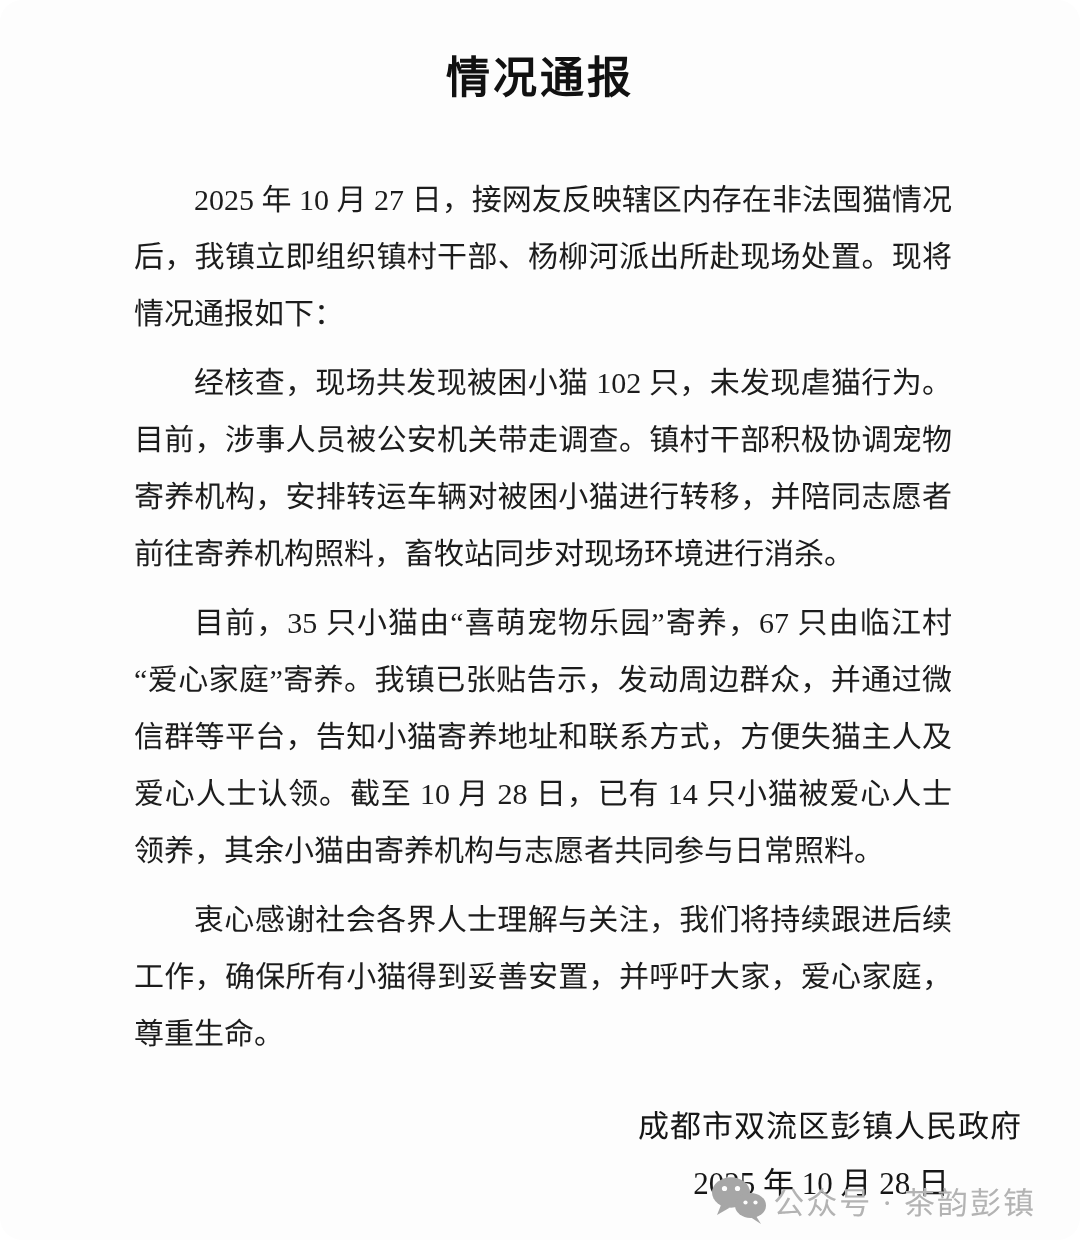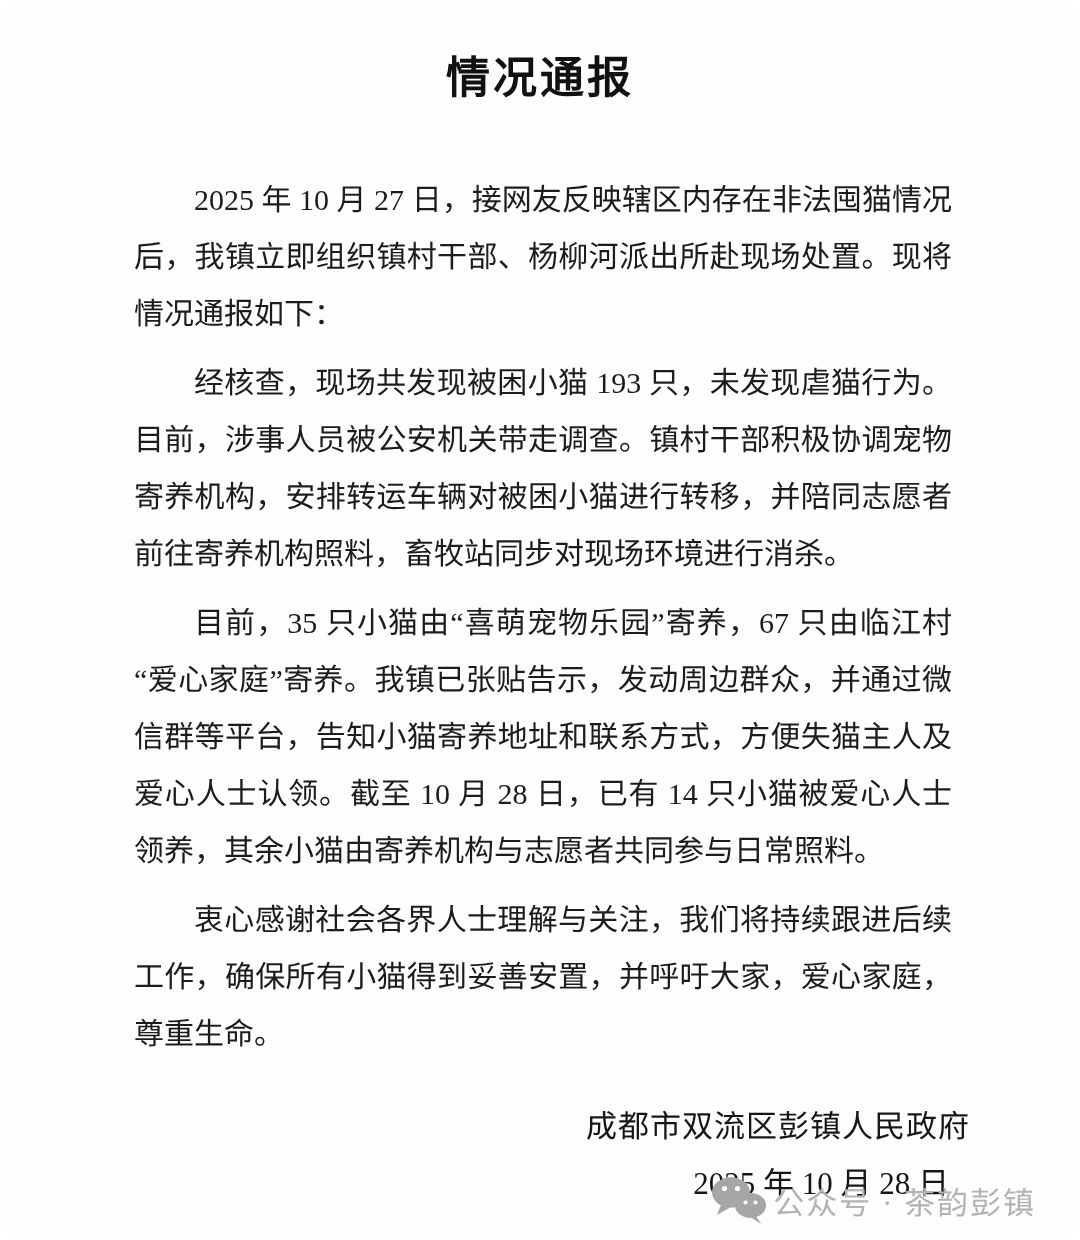--- a/index.html
+++ b/index.html
@@ -42,21 +42,21 @@
     text-indent: 2em;
   }
   .signature-block {
     margin-top: 36px;
     font-size: 31px;
     line-height: 57px;
     color: #161616;
   }
   .issuing-authority {
     text-align: right;
-    padding-right: 110px;
+    padding-right: 58px;
     letter-spacing: 1px;
   }
   .issue-date {
     text-align: right;
     padding-right: 131px;
   }
   .watermark {
     position: absolute;
     top: 1176px;
     right: 44px;
@@ -76,21 +76,21 @@
 </style>
 </head>
 <body>
 
 <div class="page">
 
   <h1 class="doc-title">情况通报</h1>
 
   <div class="doc-body">
     <p>2025 年 10 月 27 日，接网友反映辖区内存在非法囤猫情况后，我镇立即组织镇村干部、杨柳河派出所赴现场处置。现将情况通报如下：</p>
-    <p>经核查，现场共发现被困小猫 193 只，未发现虐猫行为。目前，涉事人员被公安机关带走调查。镇村干部积极协调宠物寄养机构，安排转运车辆对被困小猫进行转移，并陪同志愿者前往寄养机构照料，畜牧站同步对现场环境进行消杀。</p>
+    <p>经核查，现场共发现被困小猫 102 只，未发现虐猫行为。目前，涉事人员被公安机关带走调查。镇村干部积极协调宠物寄养机构，安排转运车辆对被困小猫进行转移，并陪同志愿者前往寄养机构照料，畜牧站同步对现场环境进行消杀。</p>
     <p>目前，35 只小猫由“喜萌宠物乐园”寄养，67 只由临江村“爱心家庭”寄养。我镇已张贴告示，发动周边群众，并通过微信群等平台，告知小猫寄养地址和联系方式，方便失猫主人及爱心人士认领。截至 10 月 28 日，已有 14 只小猫被爱心人士领养，其余小猫由寄养机构与志愿者共同参与日常照料。</p>
     <p>衷心感谢社会各界人士理解与关注，我们将持续跟进后续工作，确保所有小猫得到妥善安置，并呼吁大家，爱心家庭，尊重生命。</p>
   </div>
 
   <div class="signature-block">
     <div class="issuing-authority">成都市双流区彭镇人民政府</div>
     <div class="issue-date">2025 年 10 月 28 日</div>
   </div>
 
   <div class="watermark">

